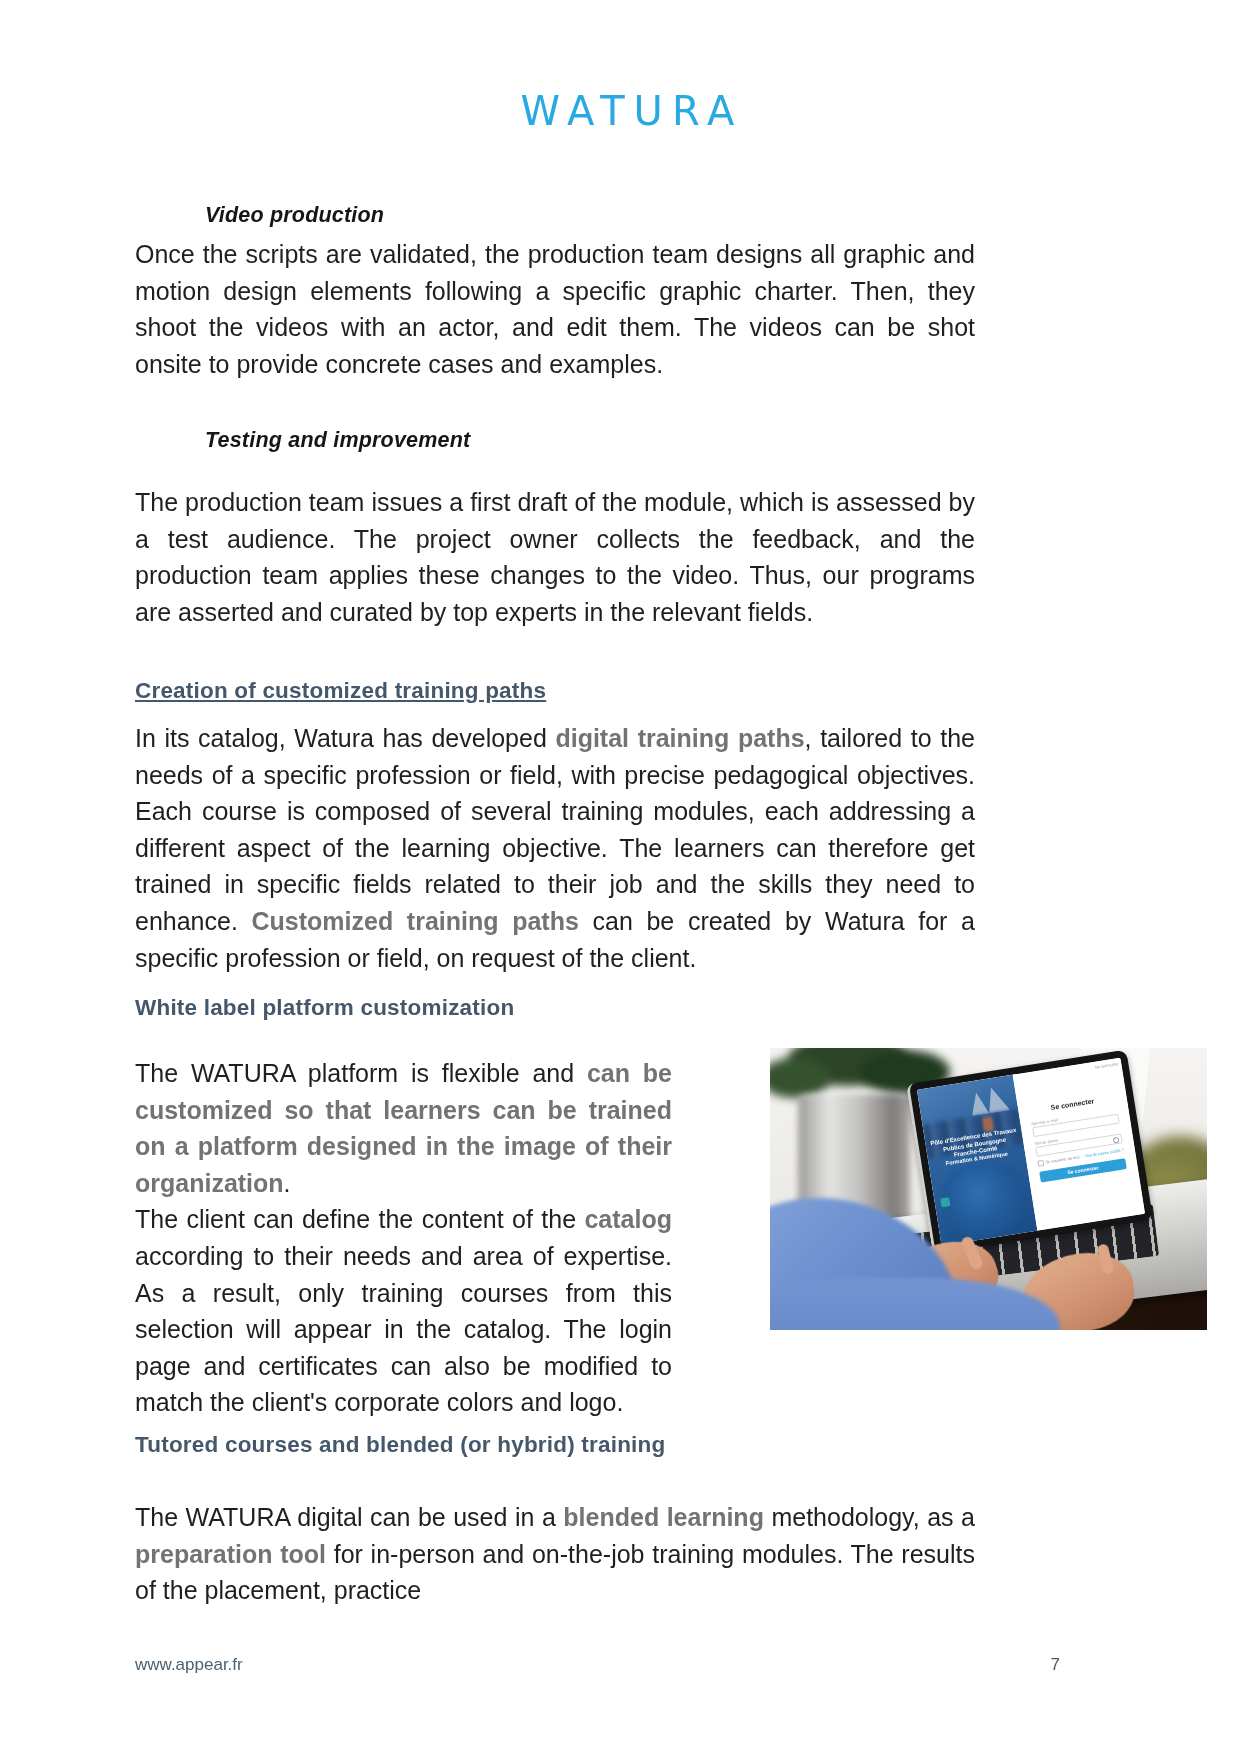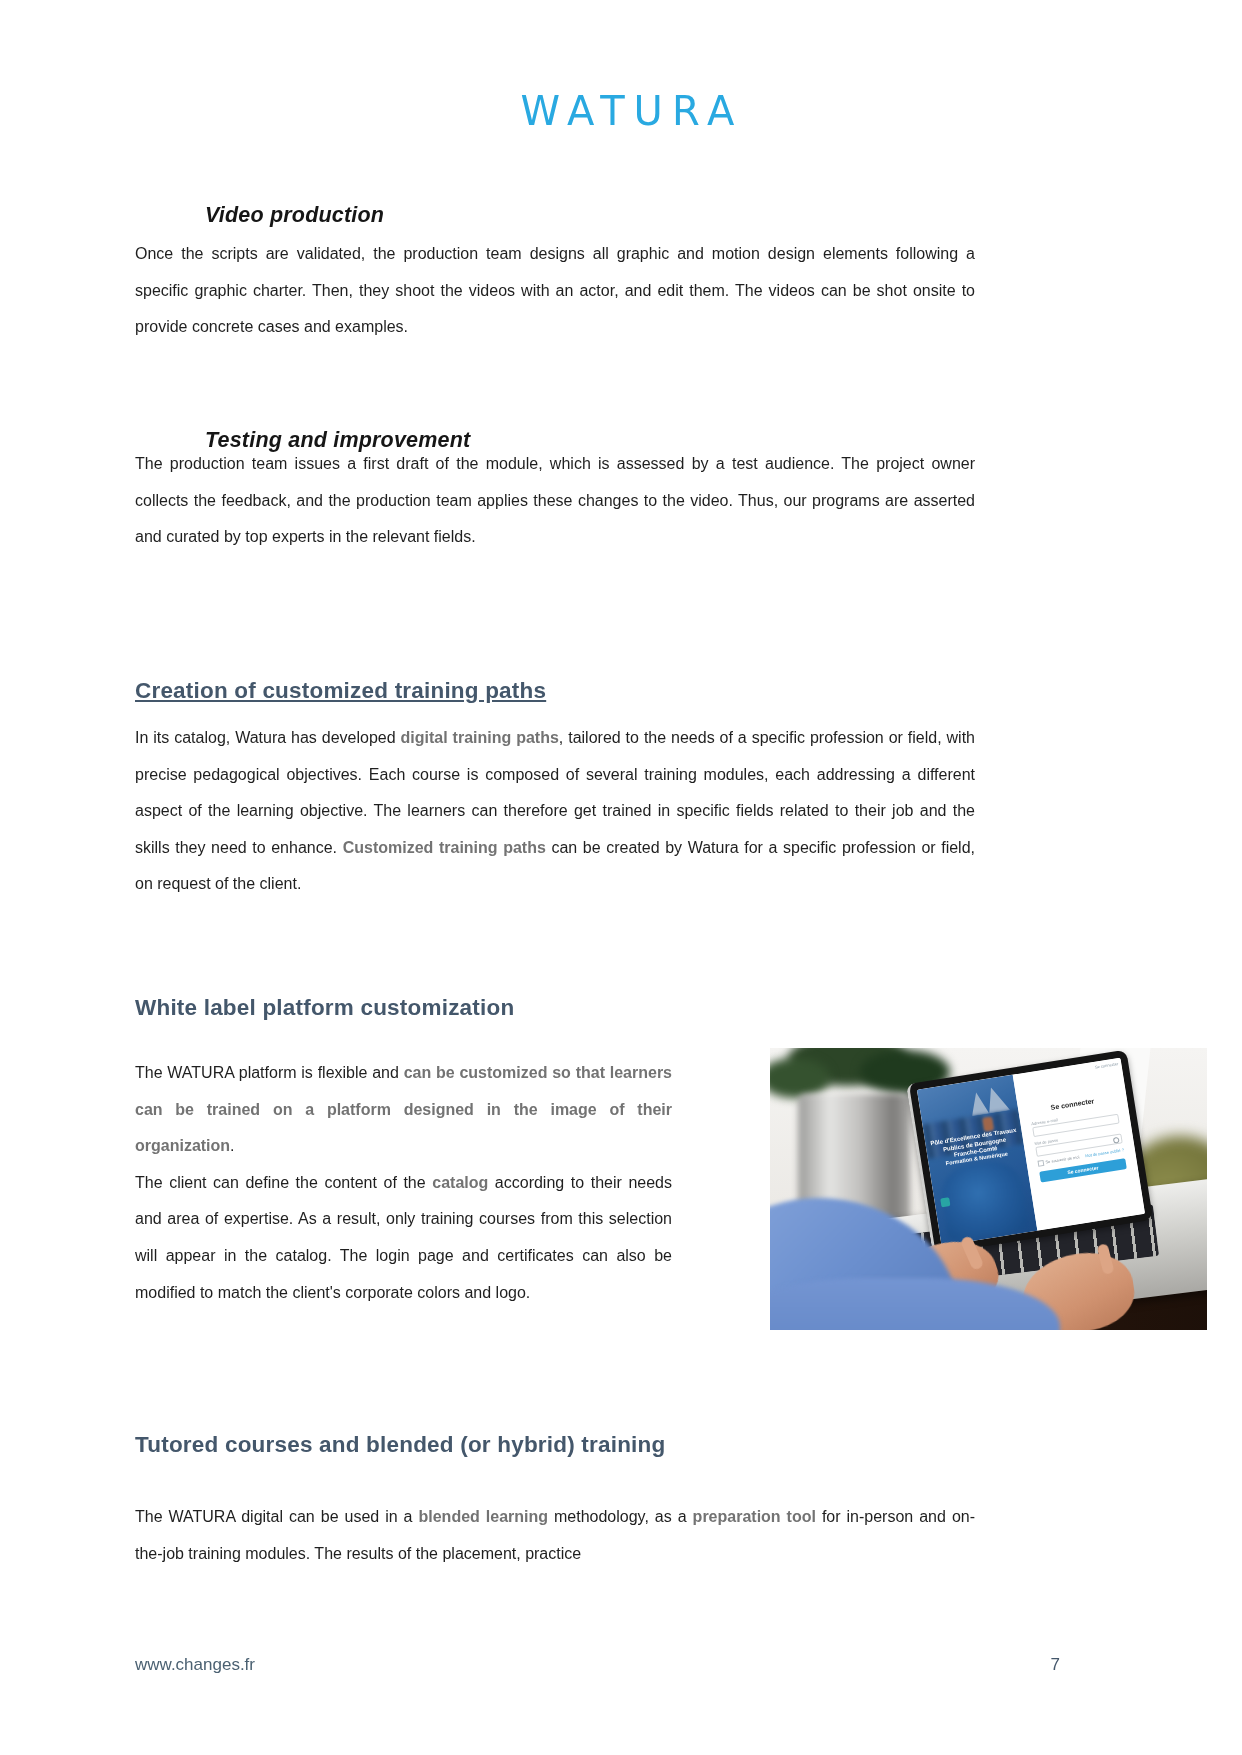--- a/index.html
+++ b/index.html
@@ -4,21 +4,21 @@
 <style>
   html,body{margin:0;padding:0;background:#ffffff;}
   body{width:1242px;height:1755px;position:relative;font-family:"Liberation Sans",sans-serif;overflow:hidden;}
   .abs{position:absolute;}
 
   
   .logo{left:0;right:0;top:88px;text-align:center;color:#29a9e1;font-size:40px;font-weight:500;
         letter-spacing:9px;font-family:"DejaVu Sans",sans-serif;padding-left:22px;}
   .h3{left:205px;width:700px;font-size:21.5px;font-weight:700;color:#161616;letter-spacing:.2px;font-style:italic;}
   .h2{left:135px;width:900px;font-size:22.5px;font-weight:700;color:#44576b;letter-spacing:.2px;}
-  .para{left:135px;width:840px;font-size:16px;line-height:36.6px;color:#1f1f1f;text-align:justify;}
+  .para{left:135px;width:840px;font-size:25px;line-height:36.6px;color:#1f1f1f;text-align:justify;}
   .para .bold{font-weight:700;color:#737373;}
   .para-narrow{width:537px;}
   .footer-url{left:135px;top:1655px;font-size:17px;color:#4b6172;}
   .footer-page{left:960px;top:1655px;width:100px;text-align:right;font-size:17px;color:#44576b;}
 
   
   .photo{left:770px;top:1048px;width:437px;height:282px;overflow:hidden;background:linear-gradient(180deg,#f5f4f2 0%,#eceae6 55%,#e3e0da 100%);}
   .photo .abs{position:absolute;}
   .wall-panel{left:300px;top:0;width:70px;height:200px;background:#fbfbfa;transform:skewX(-6deg);opacity:.9;}
   .leaf{background:#2c4527;border-radius:50%;filter:blur(5px);}
@@ -74,21 +74,21 @@
 </style>
 </head>
 <body>
 
 <div class="abs logo">WATURA</div>
 
 <div class="abs h3" style="top:203px;">Video production</div>
 <div class="abs para" style="top:236px;"><span>Once the scripts are validated, the production team designs all graphic and motion design elements following a specific graphic charter. Then, they shoot the videos with an actor, and edit them. The videos can be shot onsite to provide concrete cases and examples.</span></div>
 
 <div class="abs h3" style="top:428px;">Testing and improvement</div>
-<div class="abs para" style="top:446px;"><span>The production team issues a first draft of the module, which is assessed by a test audience. The project owner collects the feedback, and the production team applies these changes to the video. Thus, our programs are asserted and curated by top experts in the relevant fields.</span></div>
+<div class="abs para" style="top:484px;"><span>The production team issues a first draft of the module, which is assessed by a test audience. The project owner collects the feedback, and the production team applies these changes to the video. Thus, our programs are asserted and curated by top experts in the relevant fields.</span></div>
 
 <div class="abs h2" style="top:678px;text-decoration:underline;">Creation of customized training paths</div>
 <div class="abs para" style="top:720px;"><span>In its catalog, Watura has developed </span><span class="bold">digital training paths</span><span>, tailored to the needs of a specific profession or field, with precise pedagogical objectives. Each course is composed of several training modules, each addressing a different aspect of the learning objective. The learners can therefore get trained in specific fields related to their job and the skills they need to enhance. </span><span class="bold">Customized training paths</span><span> can be created by Watura for a specific profession or field, on request of the client.</span></div>
 
 <div class="abs h2" style="top:995px;">White label platform customization</div>
 <div class="abs para para-narrow" style="top:1055px;"><span>The WATURA platform is flexible and </span><span class="bold">can be customized so that learners can be trained on a platform designed in the image of their organization</span><span>.</span><br><span>The client can define the content of the </span><span class="bold">catalog</span><span> according to their needs and area of expertise. As a result, only training courses from this selection will appear in the catalog. The login page and certificates can also be modified to match the client's corporate colors and logo.</span></div>
 
 <div class="abs photo">
   <div class="abs wall-panel"></div>
   <div class="abs leaf" style="left:18px;top:-14px;width:120px;height:52px;"></div>
@@ -141,14 +141,14 @@
   <div class="finger" style="left:196px;top:188px;width:12px;height:34px;transform:rotate(-24deg);"></div>
   <div class="abs hand hand-r"></div>
   <div class="finger" style="left:330px;top:196px;width:11px;height:30px;transform:rotate(-14deg);"></div>
   <div class="abs sleeve"></div>
   <div class="abs sleeve2"></div>
 </div>
 
 <div class="abs h2" style="top:1432px;">Tutored courses and blended (or hybrid) training</div>
 <div class="abs para" style="top:1499px;"><span>The WATURA digital can be used in a </span><span class="bold">blended learning</span><span> methodology, as a </span><span class="bold">preparation tool</span><span> for in-person and on-the-job training modules. The results of the placement, practice</span></div>
 
-<div class="abs footer-url">www.changes.fr</div>
+<div class="abs footer-url">www.appear.fr</div>
 <div class="abs footer-page">7</div>
 
 </body></html>

